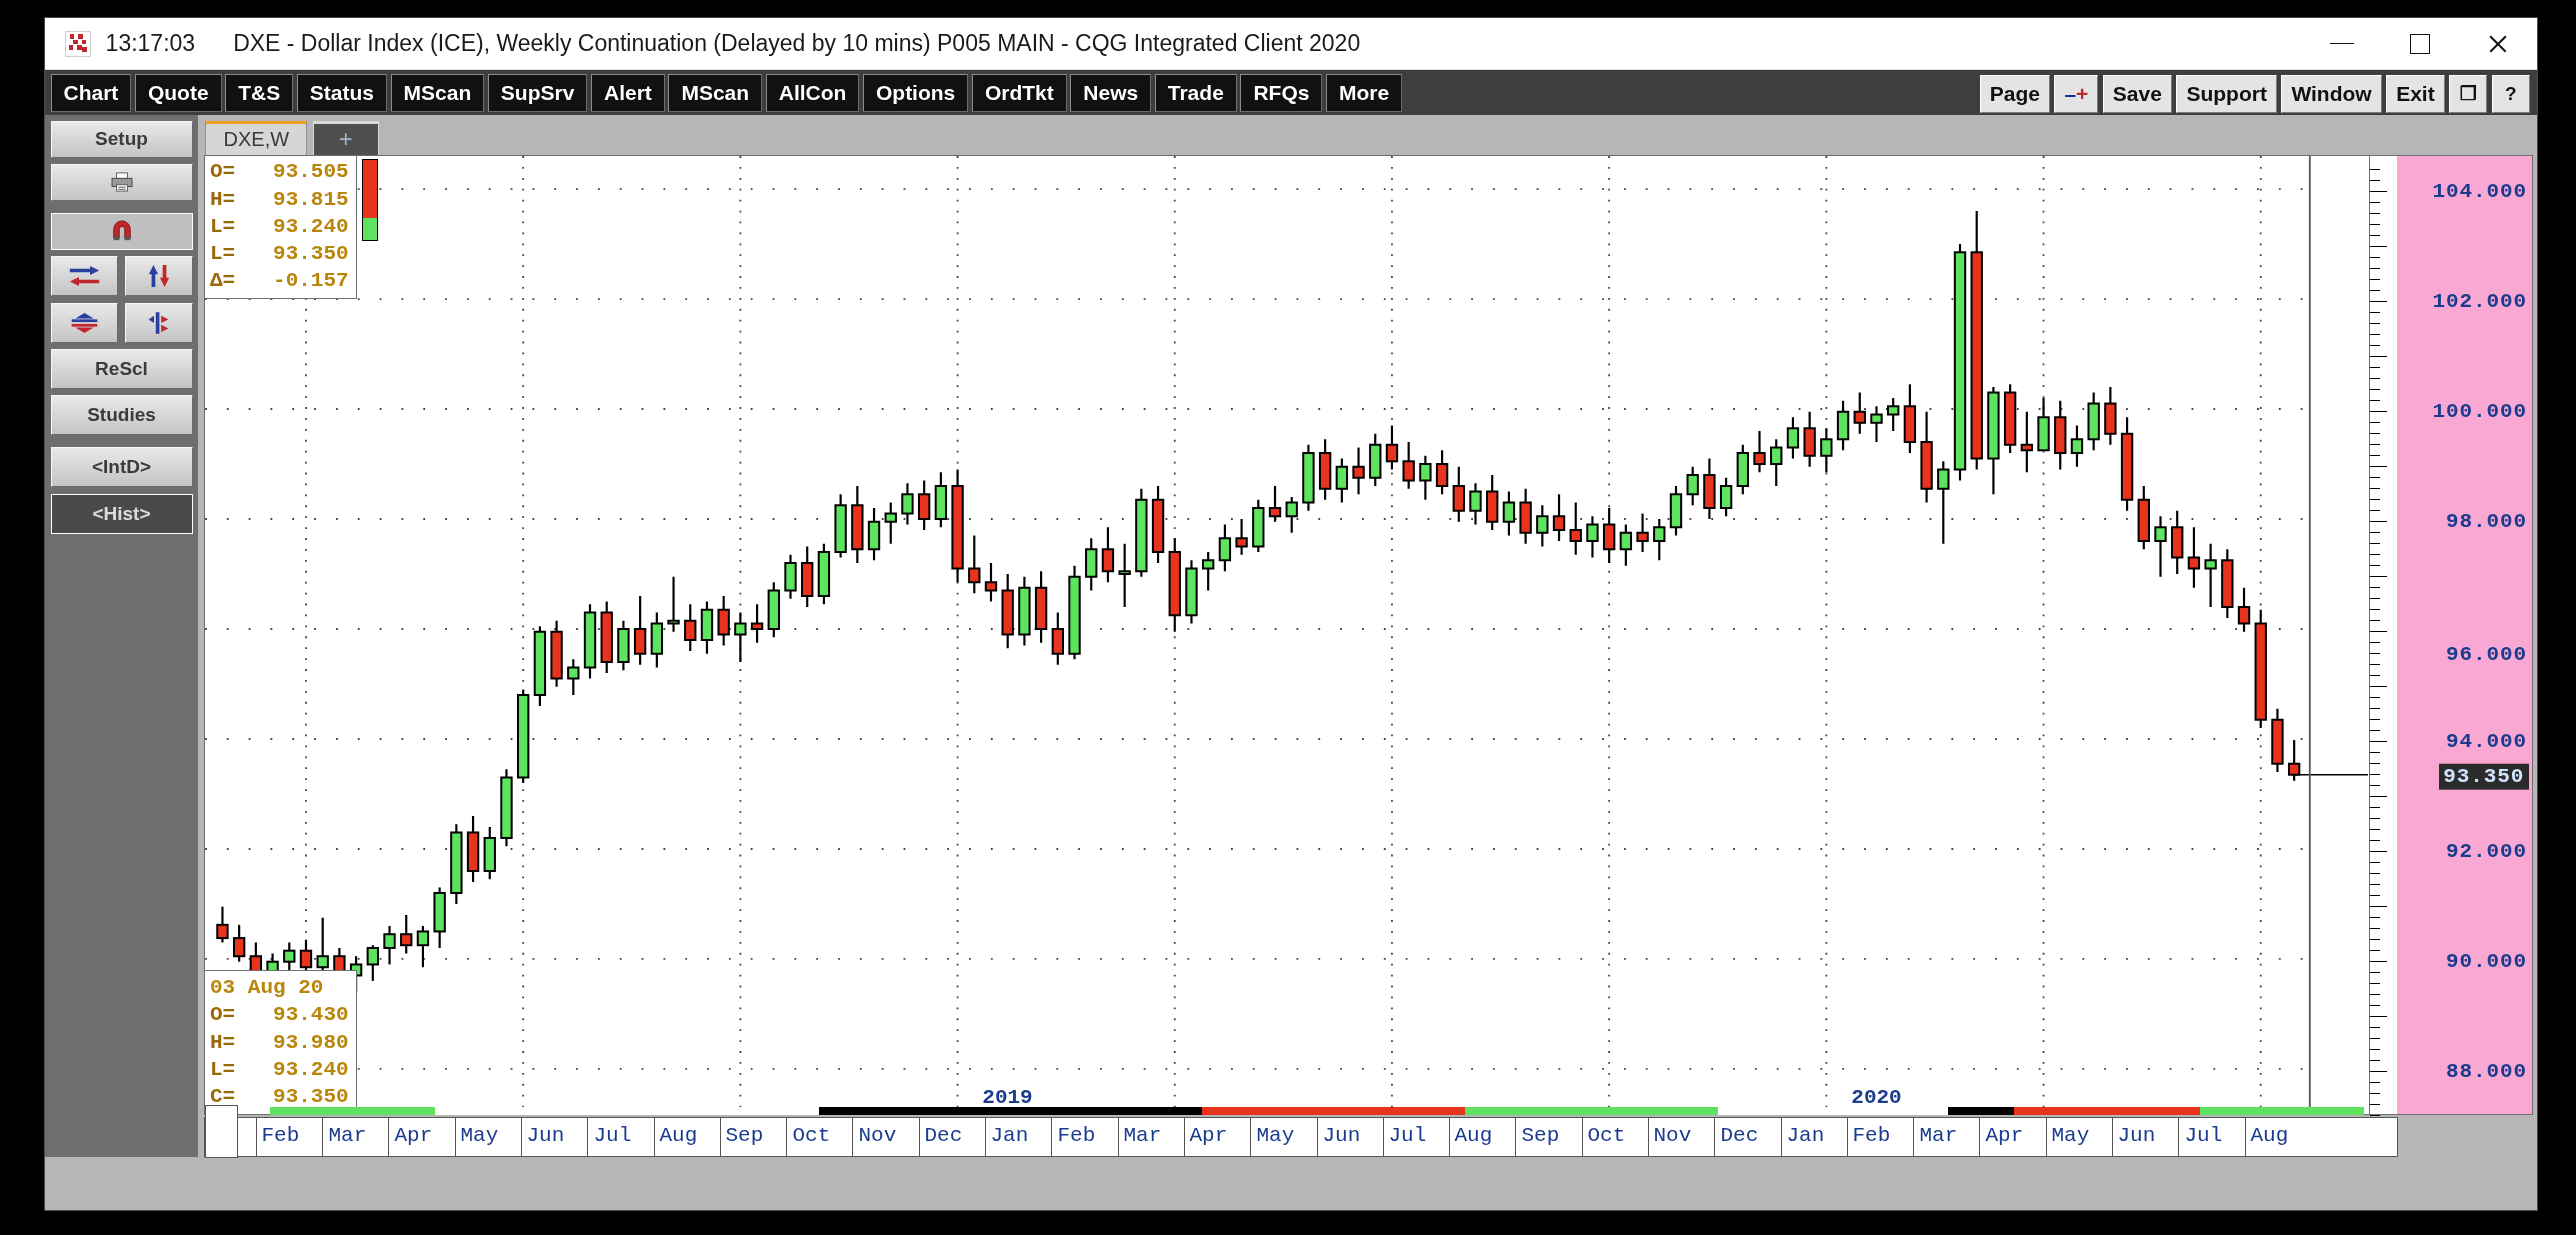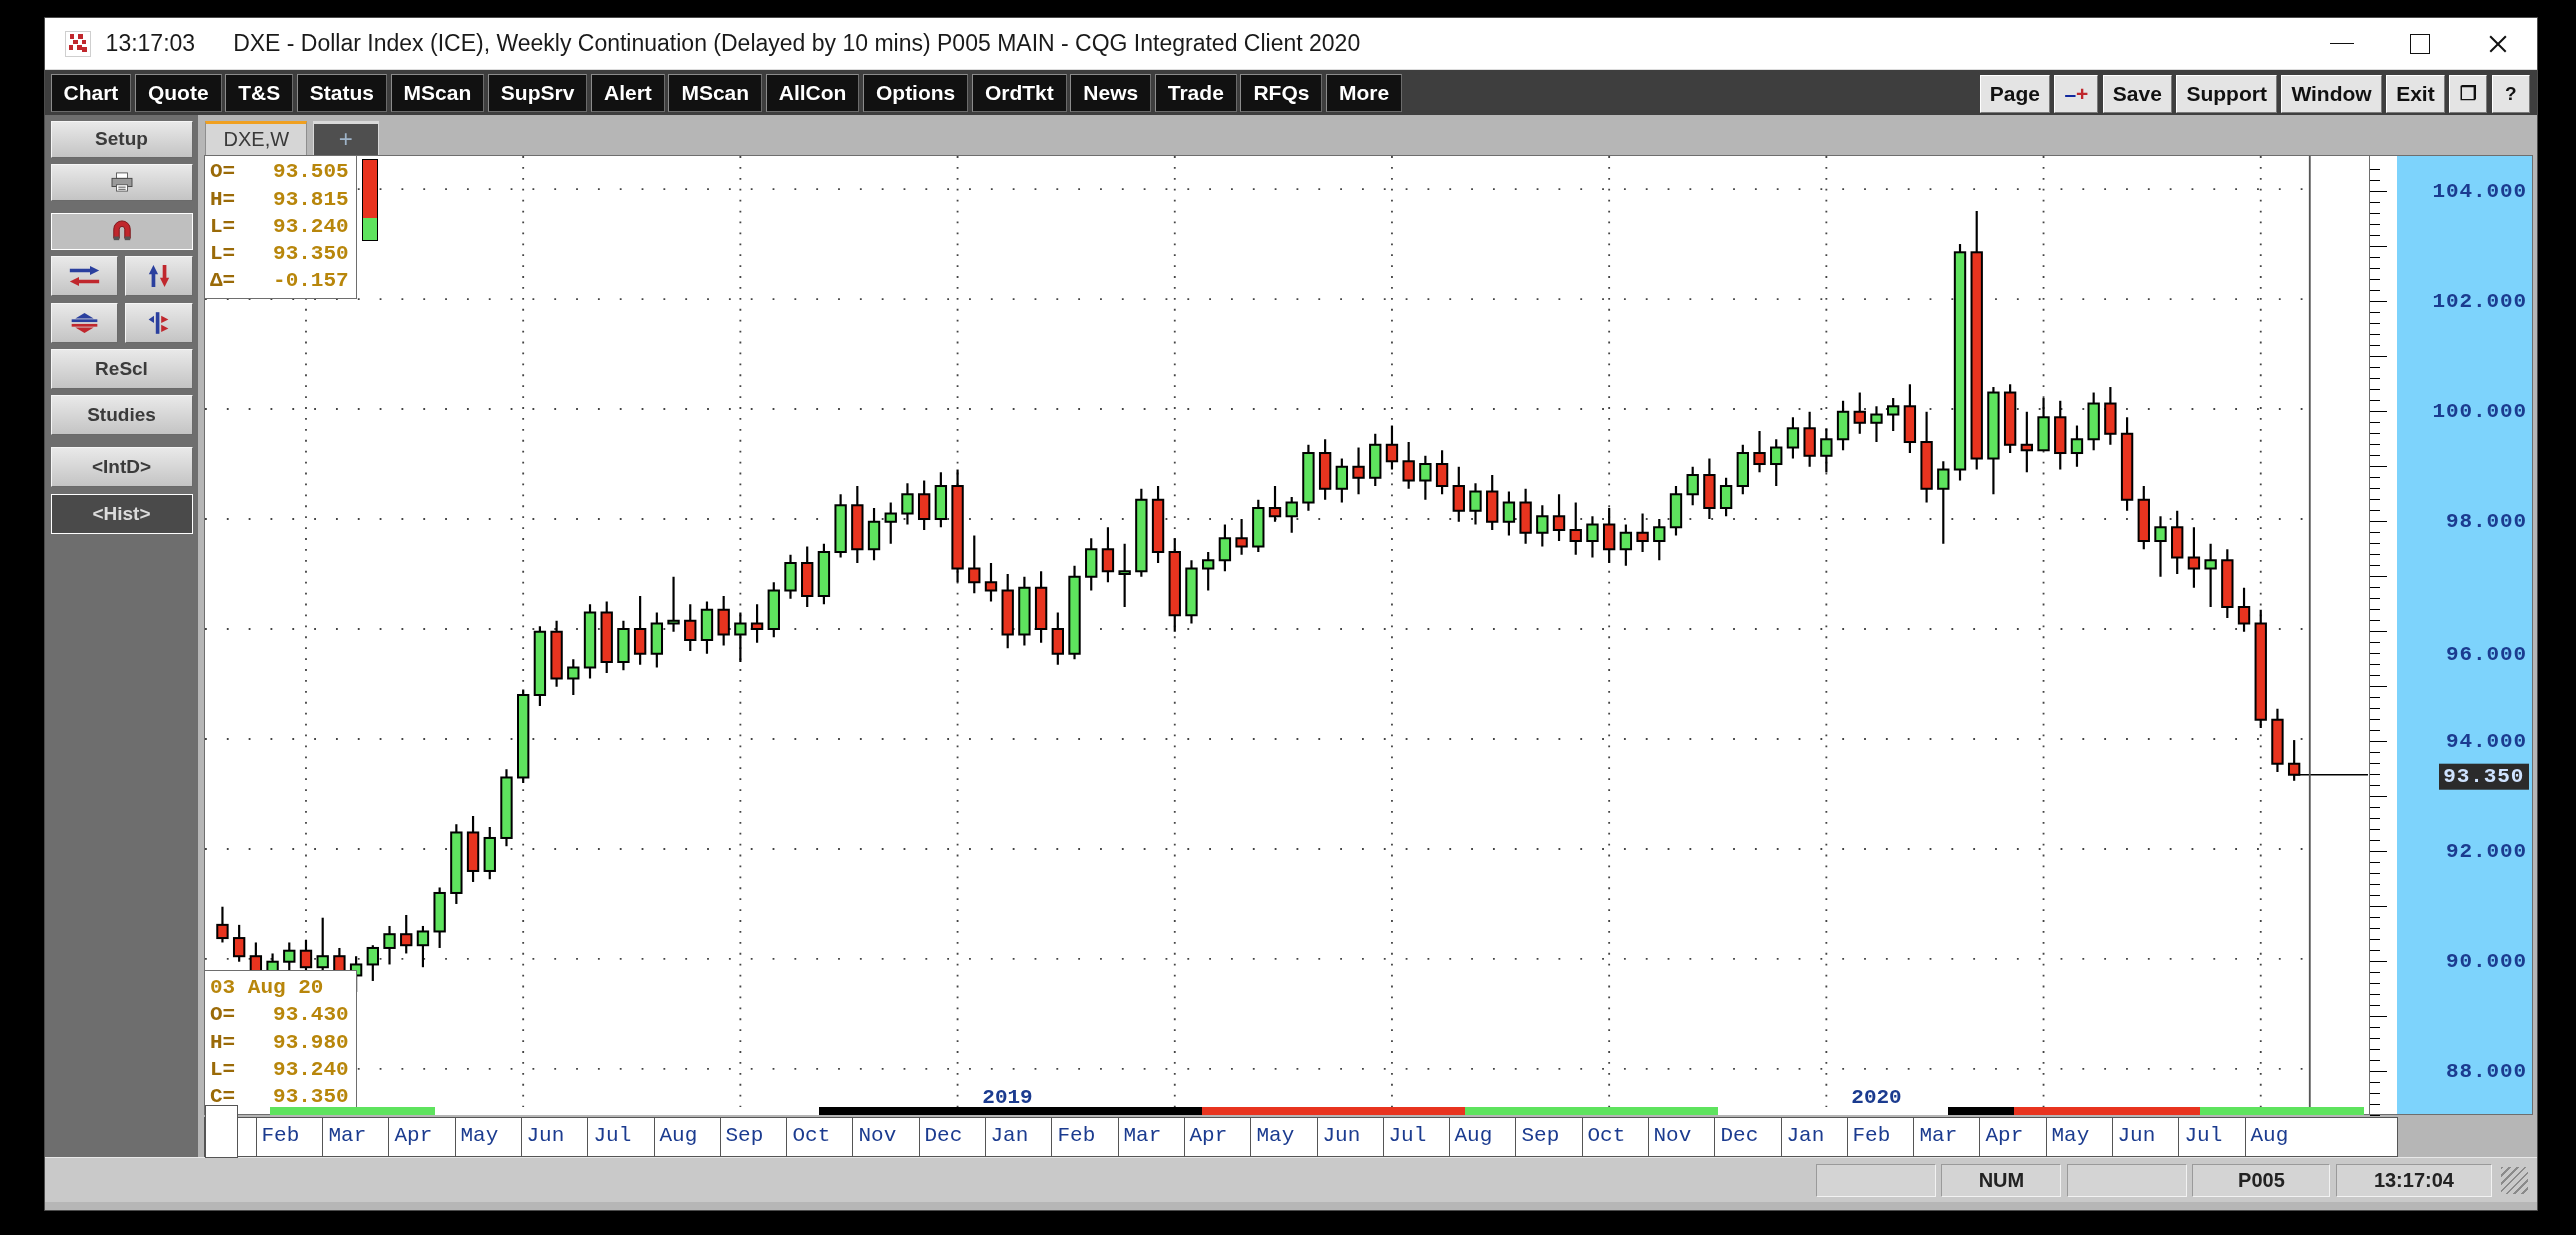--- a/index.html
+++ b/index.html
@@ -62,21 +62,21 @@
   .tab{height:31px;min-width:78px;background:#d6d6d6;border:0.9px solid #8e8e8e;border-bottom:none;
        border-top:3.6px solid #f0a020;display:flex;align-items:center;justify-content:center;
        font-size:20px;color:#3a3a3a;padding:0 11px;font-weight:500;cursor:default;}
   .tab.add{background:#4f4f4f;color:#9fb4c9;min-width:42px;border-top:3.6px solid #d9d9d9;
            border-color:#d9d9d9;font-size:24px;margin-left:5.5px;}
 
   
   .chartwrap{flex:1;display:flex;padding:0 3.6px 0 5.5px;font-weight:bold;}
   .plotbox{flex:1;background:#fff;border:1.8px solid #6e6e6e;position:relative;overflow:hidden;}
   .ytickcol{width:27px;background:#fff;border-top:1.8px solid #6e6e6e;border-bottom:1.8px solid #6e6e6e;position:relative;}
-  .ylabels{width:135px;background:#7dd3fc;border-top:1.8px solid #6e6e6e;border-bottom:1.8px solid #6e6e6e;
+  .ylabels{width:135px;background:#f9a8d4;border-top:1.8px solid #6e6e6e;border-bottom:1.8px solid #6e6e6e;
            border-right:1.8px solid #6e6e6e;position:relative;}
   .ylab{position:absolute;right:5.5px;font-size:21px;color:#1b3b8f;letter-spacing:0.9px;
         font-family:"Liberation Mono",monospace;transform:translateY(-50%);white-space:nowrap;}
   .ylab.cur{background:#2b2b2b;color:#cfe3ff;padding:1.8px 4.5px;right:3.6px;}
 
   .ytick{position:absolute;left:0;height:0.9px;background:#000;}
   .ytick.maj{width:16.4px;}
   .ytick.min{width:10px;}
 
   svg.plot{position:absolute;left:0;top:0;}
@@ -983,24 +983,15 @@
             <div class="xnav" style="left: 82.5%; width: 8.5%; background: rgb(232, 52, 31);"></div>
             <div class="xnav" style="left: 91%; width: 7.5%; background: rgb(94, 227, 94);"></div>
             <div class="xhome"></div>
           </div>
         <div class="yrpad"></div>
       </div>
 
     </div>
   </div>
 
-  <div class="status">
-    <div class="st-grow"></div>
-    <div class="st-cell" style="width:100px"></div>
-    <div class="st-cell" style="width:100px">NUM</div>
-    <div class="st-cell" style="width:100px"></div>
-    <div class="st-cell" style="width:118px">P005</div>
-    <div class="st-cell" style="width:136px">13:17:04</div>
-    <div class="st-grip"></div>
-  </div>
 
 </div>
 
 
 </body></html>

